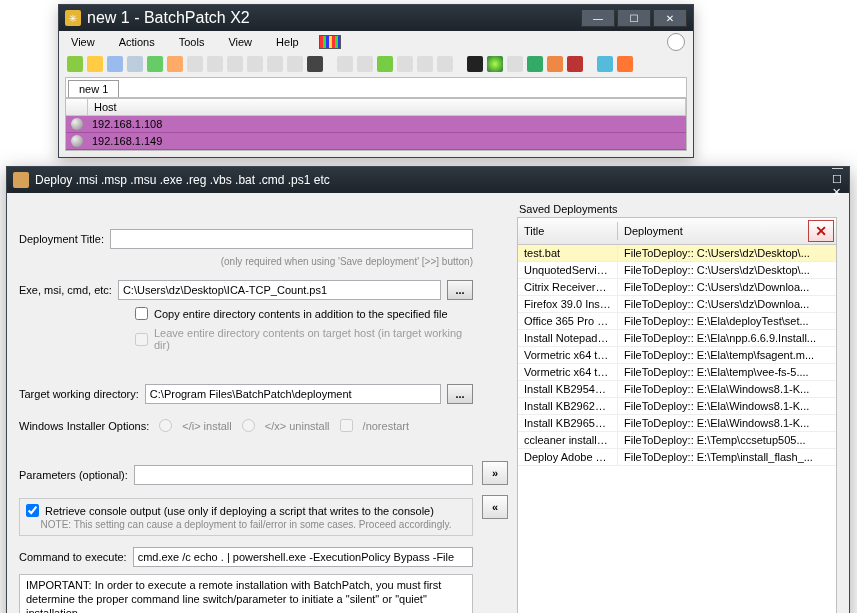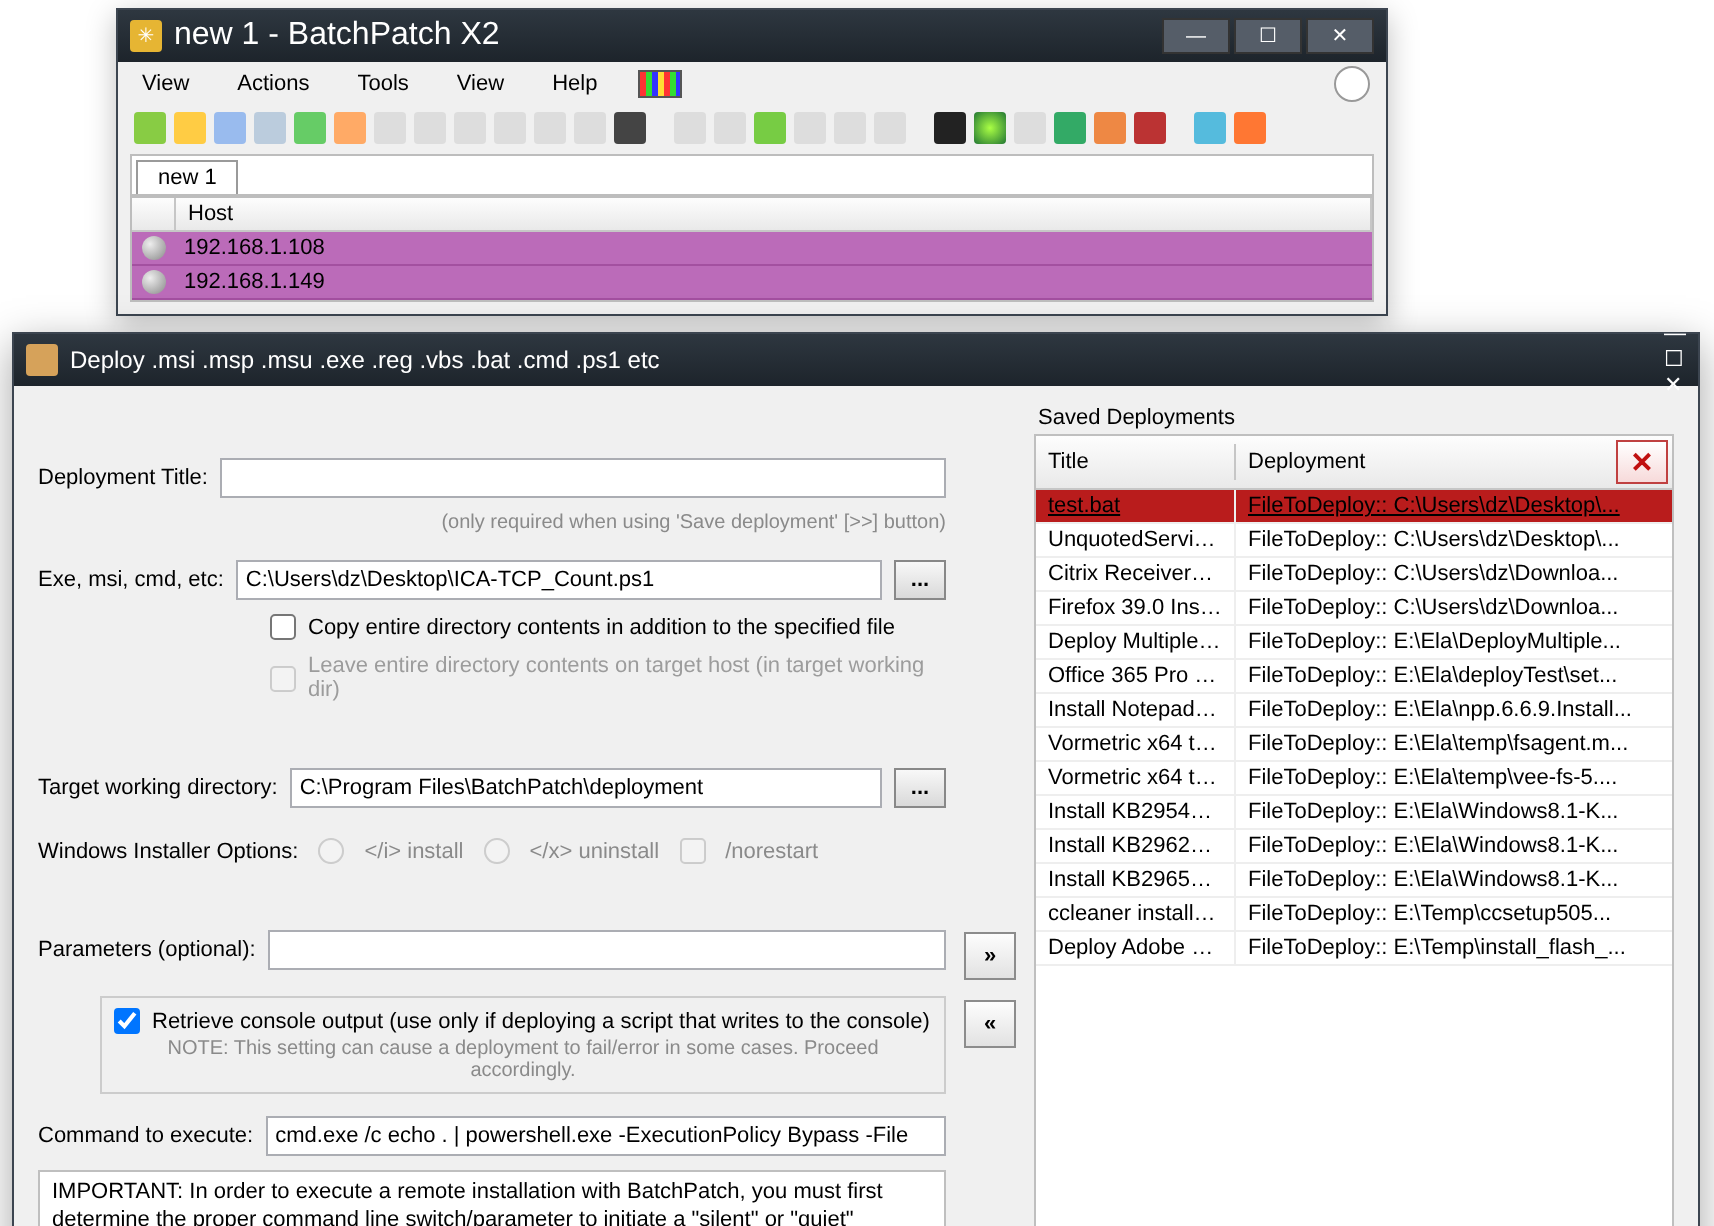--- a/index.html
+++ b/index.html
@@ -40,37 +40,37 @@
 .txt { flex:1; height:20px; border:1px solid #abadb3; background:#fff; padding:0 4px; }
 .btn-browse{width:26px;height:20px;border:1px solid #888;background:linear-gradient(#f8f8f8,#d9d9d9);font-weight:bold;}
 .hint { color:#8a8a8a; font-size:10px; text-align:right;}
 .chk-row{display:flex;align-items:center;gap:6px;}
 .chk{width:13px;height:13px;}
 .chk-label{ }
 .dim{color:#9c9c9c;}
 .radio-row{display:flex;align-items:center;gap:10px;}
 .radio-row input{margin:0;}
 .radio-lbl{color:#8a8a8a;}
-.frame{border:1px solid #cccccc;padding:5px 6px;margin-left:31px;}
+.frame{border:1px solid #cccccc;padding:5px 6px;}
 .help-area{ height:82px; border:1px solid #bfbfbf; background:#fff; padding:4px 6px; overflow:auto; line-height:1.25;}
 .btn-bar{display:flex;justify-content:center;gap:8px;padding:8px 0 10px;border-top:0;}
 .btn{padding:2px 14px;height:22px;border:1px solid #8c8c8c;background:linear-gradient(#fdfdfd,#e2e2e2);border-radius:2px;}
 
 .mid-col{width:28px;display:flex;flex-direction:column;align-items:center;justify-content:center;gap:10px;padding-top:120px;}
 .mid-btn{width:26px;height:24px;border:1px solid #8c8c8c;background:linear-gradient(#fdfdfd,#e2e2e2);font-weight:bold;}
 
 .right-panel{flex:1;display:flex;flex-direction:column;}
 .saved-label{padding:0 0 2px 2px;}
 .saved-box{border:1px solid #bfbfbf;background:#fff;flex:1;display:flex;flex-direction:column;min-height:340px;}
 .sv-header{display:flex;align-items:center;background:linear-gradient(#fdfdfd,#e9e9e9);border-bottom:1px solid #c6c6c6;}
 .sv-h1{width:100px;padding:3px 6px;border-right:1px solid #c6c6c6;}
 .sv-h2{flex:1;padding:3px 6px;}
 .sv-del{width:26px;height:22px;margin:2px;border:1px solid #c04040;background:linear-gradient(#fff,#f7dada);color:#c01010;font-weight:bold;font-size:14px;}
 .sv-row{display:flex;border-bottom:1px solid #eee;}
-.sv-row.sel{background:#b91c1c;text-decoration:underline;}
+.sv-row.sel{background:#fef9c3;}
 .sv-c1{width:100px;padding:2px 6px;border-right:1px solid #eee;white-space:nowrap;overflow:hidden;text-overflow:ellipsis;}
 .sv-c2{flex:1;padding:2px 6px;white-space:nowrap;overflow:hidden;text-overflow:ellipsis;}
 </style>
 </head>
 <body>
 
 <div class="main-window">
   <div class="title-bar">
     <div class="app-icon">✳</div>
     <div class="title">new 1 - BatchPatch X2</div>
@@ -235,24 +235,20 @@
             </div>
             <div class="sv-row">
               <div class="sv-c1">Citrix ReceiverCle...</div>
               <div class="sv-c2">FileToDeploy:: C:\Users\dz\Downloa...</div>
             </div>
             <div class="sv-row">
               <div class="sv-c1">Firefox 39.0 Instal...</div>
               <div class="sv-c2">FileToDeploy:: C:\Users\dz\Downloa...</div>
             </div>
             <div class="sv-row">
-              <div class="sv-c1">Deploy Multiple ....</div>
-              <div class="sv-c2">FileToDeploy:: E:\Ela\DeployMultiple...</div>
-            </div>
-            <div class="sv-row">
               <div class="sv-c1">Office 365 Pro Plus</div>
               <div class="sv-c2">FileToDeploy:: E:\Ela\deployTest\set...</div>
             </div>
             <div class="sv-row">
               <div class="sv-c1">Install Notepad++...</div>
               <div class="sv-c2">FileToDeploy:: E:\Ela\npp.6.6.9.Install...</div>
             </div>
             <div class="sv-row">
               <div class="sv-c1">Vormetric x64 tes2</div>
               <div class="sv-c2">FileToDeploy:: E:\Ela\temp\fsagent.m...</div>

